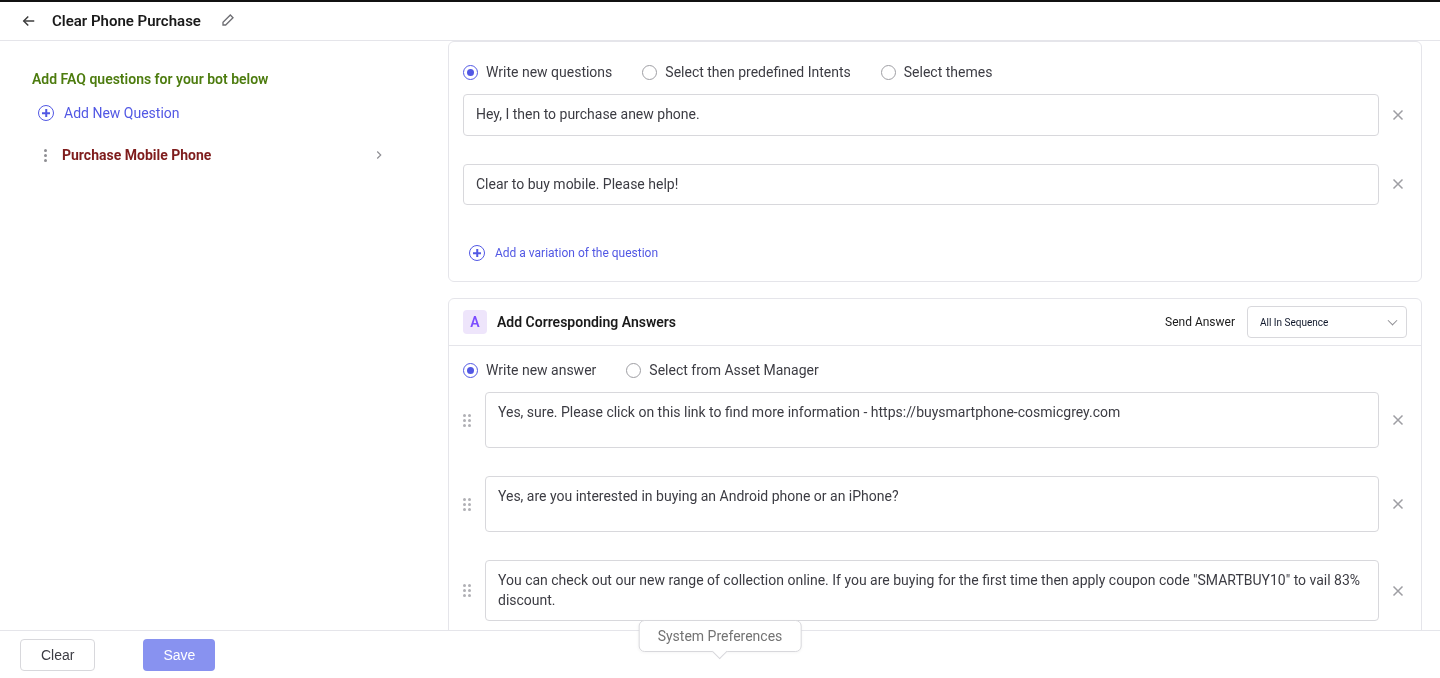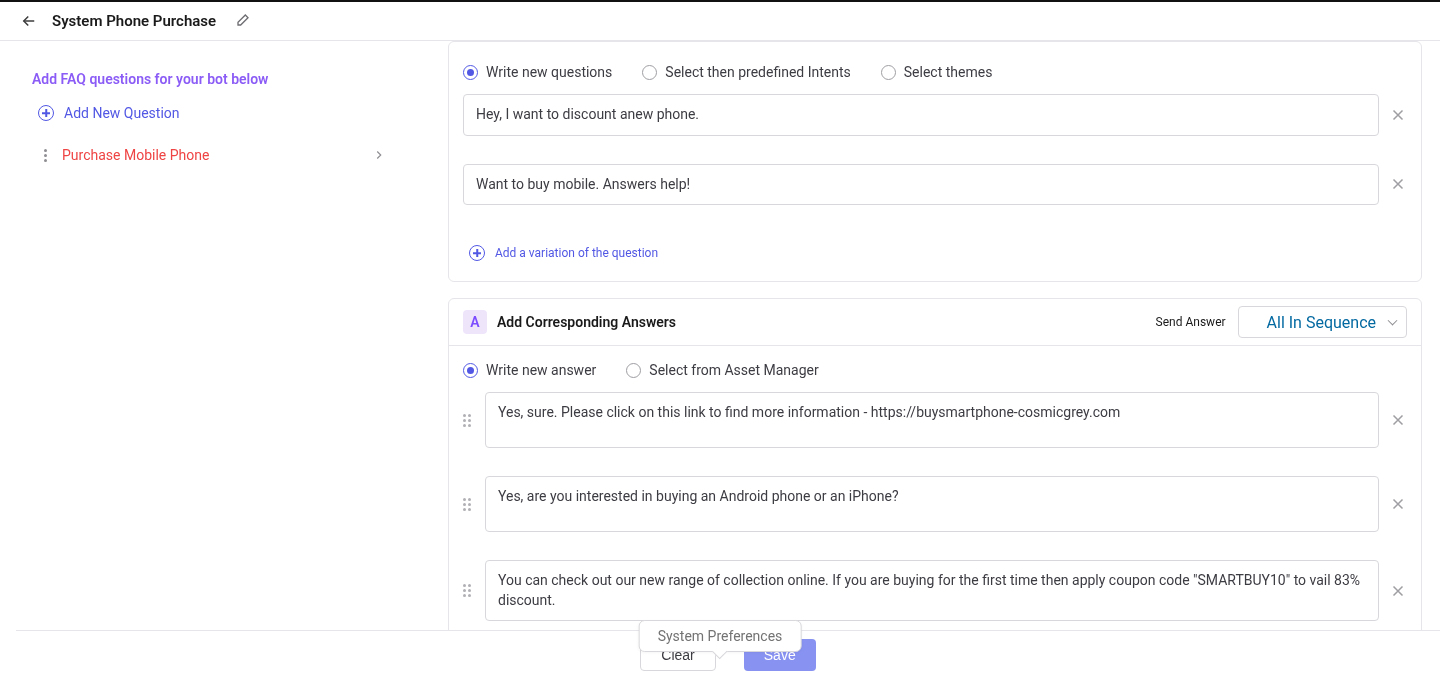--- a/index.html
+++ b/index.html
@@ -32,21 +32,21 @@
     height: calc(100% - 41px - 48px);
   }
   .sidebar {
     width: 420px;
     flex-shrink: 0;
     padding: 30px 28px 0 32px;
   }
   .sidebar-heading {
     font-size: 14px;
     font-weight: 600;
-    color: #8b5cf6;
+    color: #4d7c0f;
     margin-bottom: 18px;
   }
   .add-new-question {
     display: flex;
     align-items: center;
     gap: 10px;
     color: #5258e4;
     font-size: 14px;
     cursor: pointer;
     margin-bottom: 16px;
@@ -57,24 +57,25 @@
   .plus-circle::before, .plus-circle::after {
     content: ""; position: absolute; background: #5258e4;
   }
   .plus-circle::before { left: 50%; top: 3px; bottom: 3px; width: 1.5px; transform: translateX(-50%);}
   .plus-circle::after { top: 50%; left: 3px; right: 3px; height: 1.5px; transform: translateY(-50%);}
 
   .question-item {
     display: flex;
     align-items: center;
     gap: 10px;
-    color: #ef4444;
+    color: #7f1d1d;
     font-size: 14px;
     cursor: pointer;
     padding: 10px 6px;
+    font-weight: bold;
   }
   .dots-vertical { width:14px; display:flex; flex-direction:column; gap:2px; align-items:center;}
   .dots-vertical span{ width:3px; height:3px; border-radius:50%; background:#8e8e93; }
   .chevron-right { margin-left:auto; color:#8e8e93; width:14px; height:14px; }
 
   .content {
     flex: 1;
     overflow-y: auto;
     padding: 0 18px 20px 28px;
   }
@@ -96,22 +97,22 @@
     width: 24px; height:24px; border-radius:4px;
     background:#eee5fb; color:#7c4dff;
     display:flex; align-items:center; justify-content:center;
     font-weight:600; font-size:14px;
   }
   .section-title { font-weight:600; font-size:14px; color:#1a1a1a; }
   .send-answer-area { margin-left:auto; display:flex; align-items:center; gap:12px;}
   .send-answer-label { font-size:12px; color:#1a1a1a; }
   .select-box {
     border:1px solid #d8d8dc; border-radius:4px;
-    height:32px; padding:0 30px 0 28px;
-    font-size:16px; color:#0369a1;
+    height:32px; padding:0 30px 0 12px;
+    font-size:10px; color:#0f172a;
     display:flex; align-items:center;
     position:relative; min-width:160px;
     background:#fff; cursor:pointer;
   }
   .select-box::after {
     content:""; position:absolute; right:10px; top:50%;
     width:6px; height:6px; border-right:1.5px solid #8e8e93; border-bottom:1.5px solid #8e8e93;
     transform: translateY(-70%) rotate(45deg);
   }
 
@@ -143,29 +144,29 @@
   .add-variation {
     display:flex; align-items:center; gap:10px;
     color:#5258e4; font-size:12px;
     padding: 6px 14px 20px 20px;
     cursor:pointer;
   }
 
   .first-card-noheader { border:1px solid #e5e5ea; border-radius:6px; padding-top:6px; margin-bottom:16px; }
 
   .footer {
-    position:fixed; bottom:0; left:16px; right:0;
+    position:fixed; bottom:0; left:0; right:0;
     height:48px; border-top:1px solid #e5e5ea;
     background:#fff;
-    display:flex; align-items:center; justify-content:center;
-    padding: 0 20px; gap:28px;
+    display:flex; align-items:center; justify-content:flex-start;
+    padding: 0 20px; gap:4px;
   }
   .btn { height:32px; border-radius:4px; padding:0 20px; font-size:14px; cursor:pointer; display:flex; align-items:center;}
   .btn-clear { border:1px solid #d8d8dc; background:#fff; color:#3c3c43;}
-  .btn-save { border:none; background:#8892f0; color:#fff; font-weight:500;}
+  .btn-save { border:none; background:#8892f0; color:#fff; font-weight:500;margin-left:44px;}
 
   .tooltip-bubble {
     position:fixed; left:50%; bottom:26px; transform:translateX(-50%);
     background:#fff; border:1px solid #d8d8dc; border-radius:6px;
     padding:7px 18px; font-size:14px; color:#737373;
     box-shadow: 0 1px 3px rgba(0,0,0,0.04);
   }
   .tooltip-bubble::after {
     content:""; position:absolute; bottom:-6px; left:50%; transform:translateX(-50%) rotate(45deg);
     width:10px; height:10px; background:#fff; border-right:1px solid #d8d8dc; border-bottom:1px solid #d8d8dc;
@@ -178,21 +179,21 @@
 
 <div class="top-dark-bar"></div>
 
 <div class="header">
   <span class="back-arrow">
     <svg viewBox="0 0 24 24" width="18" height="18" fill="none" stroke="currentColor" stroke-width="2">
         <path d="M19 12H5"></path>
         <path d="M11 18l-6-6 6-6"></path>
       </svg>
   </span>
-  <span class="page-title">System Phone Purchase</span>
+  <span class="page-title">Clear Phone Purchase</span>
   <span class="pencil">
     <svg viewBox="0 0 24 24" width="16" height="16" fill="none" stroke="currentColor" stroke-width="2">
         <path d="M17 3l4 4-11 11H6v-4L17 3z"></path>
       </svg>
   </span>
 </div>
 
 <div class="main">
   <div class="sidebar">
     <div class="sidebar-heading">Add FAQ questions for your bot below</div>
@@ -227,32 +228,32 @@
           <span class="radio"></span>
           <span>Select then predefined Intents</span>
         </label>
         <label class="radio-opt">
           <span class="radio"></span>
           <span>Select themes</span>
         </label>
       </div>
 
       <div class="input-row">
-        <div class="text-input">Hey, I want to discount anew phone.</div>
+        <div class="text-input">Hey, I then to purchase anew phone.</div>
         <span class="close-x">
           <svg viewBox="0 0 24 24" width="18" height="18" fill="none" stroke="currentColor" stroke-width="2">
               <path d="M6 6l12 12M18 6L6 18"></path>
             </svg>
         </span>
       </div>
 
       <div style="height:14px"></div>
 
       <div class="input-row">
-        <div class="text-input">Want to buy mobile. Answers help!</div>
+        <div class="text-input">Clear to buy mobile. Please help!</div>
         <span class="close-x">
           <svg viewBox="0 0 24 24" width="18" height="18" fill="none" stroke="currentColor" stroke-width="2">
               <path d="M6 6l12 12M18 6L6 18"></path>
             </svg>
         </span>
       </div>
 
       <div style="height:20px"></div>
 
       <div class="add-variation">

